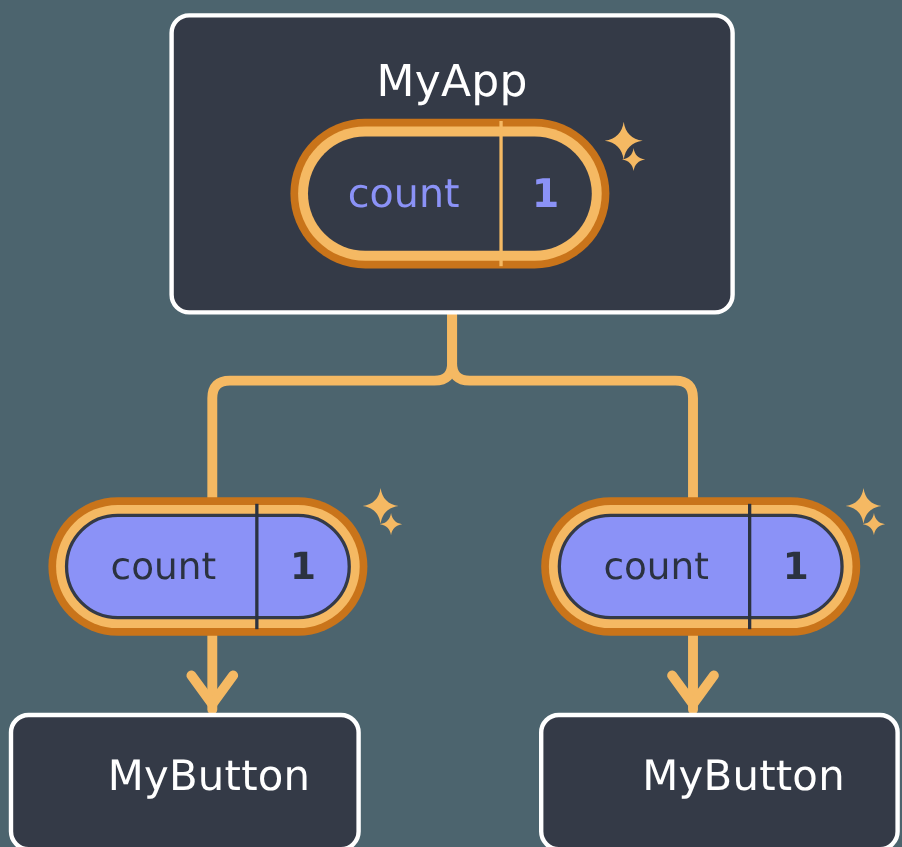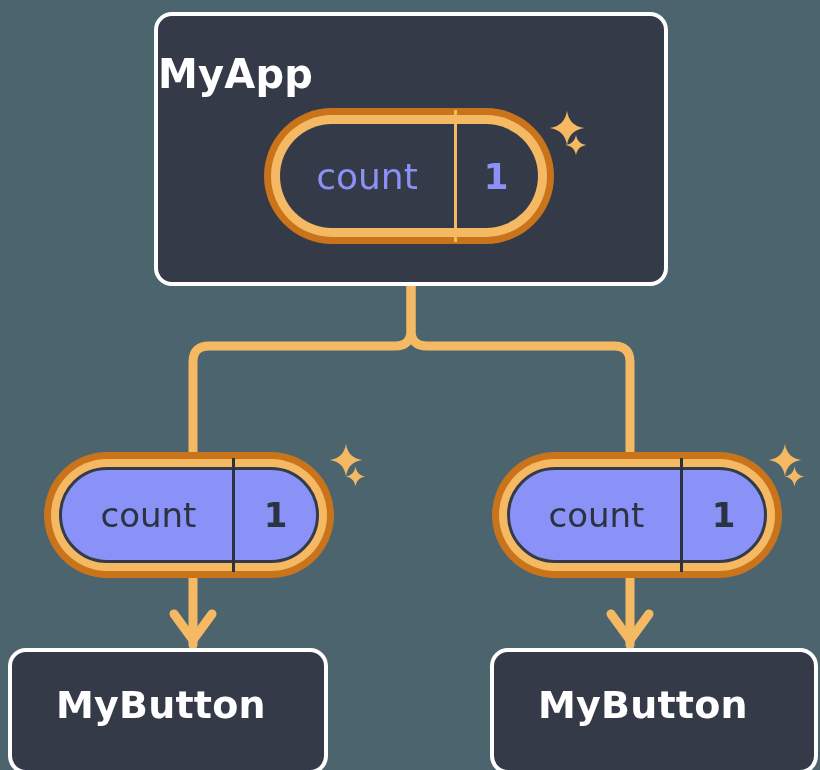--- a/index.html
+++ b/index.html
@@ -33,24 +33,24 @@
     position: absolute;
     box-sizing: border-box;
     background: #343a47;
     border: 4px solid #ffffff;
     border-radius: 18px;
   }
   .node-title {
     position: absolute;
     left: 0;
     right: 0;
-    text-align: left;
+    text-align: center;
     color: #ffffff;
     font-family: "DejaVu Sans", sans-serif;
-    font-weight: 700;
+    font-weight: 400;
     letter-spacing: 0.2px;
     white-space: nowrap;
   }
 
   #app-card {
     left: 154px;
     top: 12px;
     width: 514px;
     height: 274px;
   }

